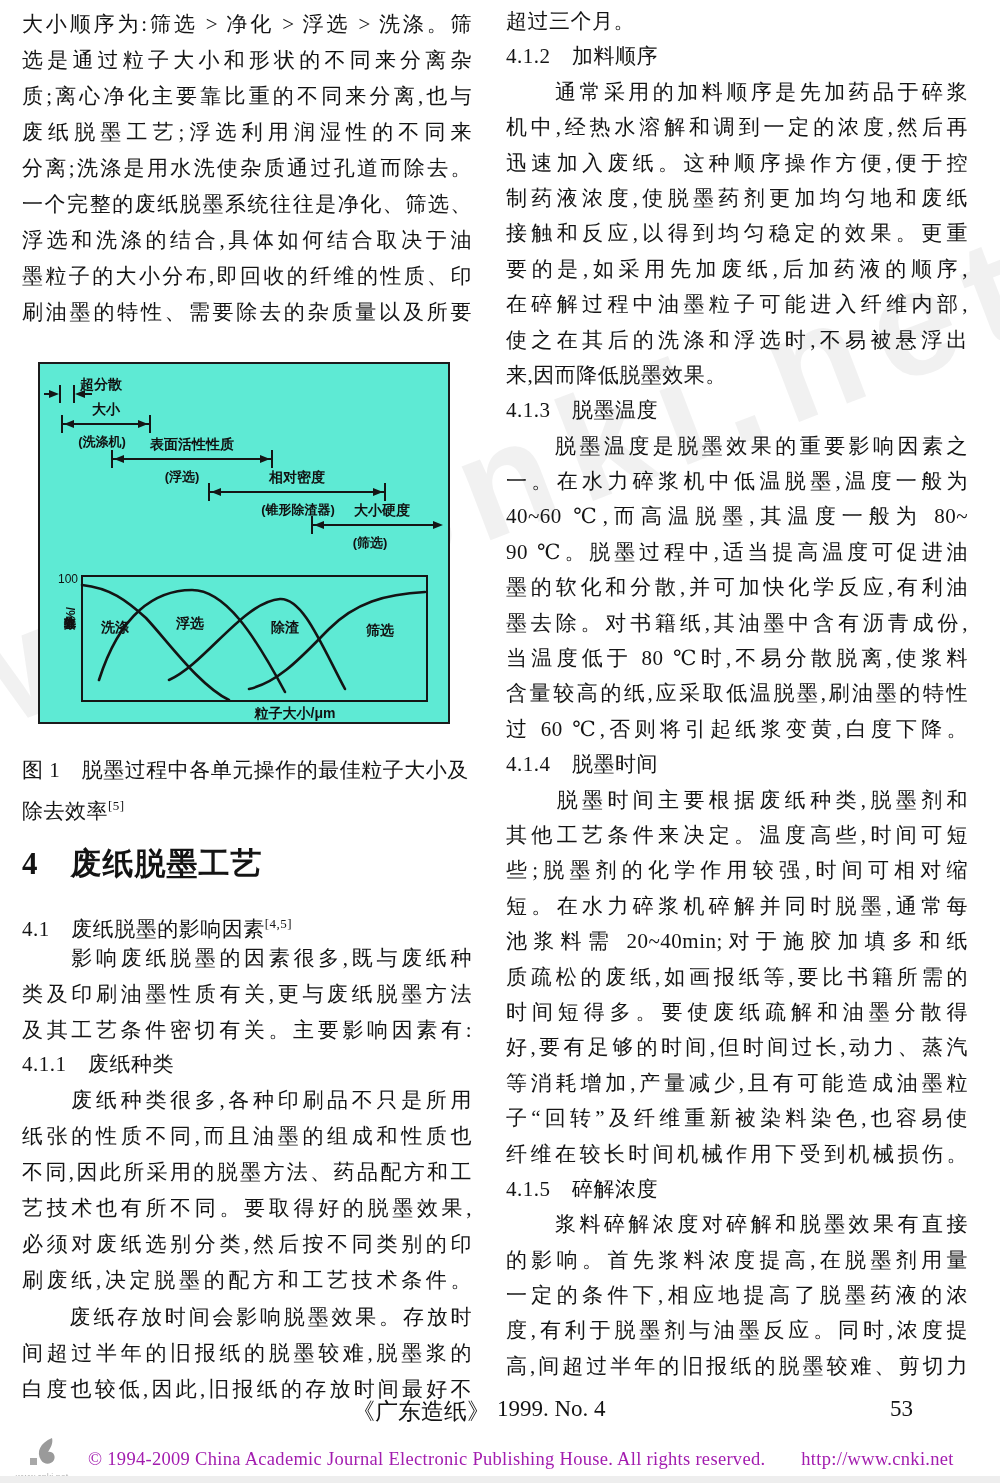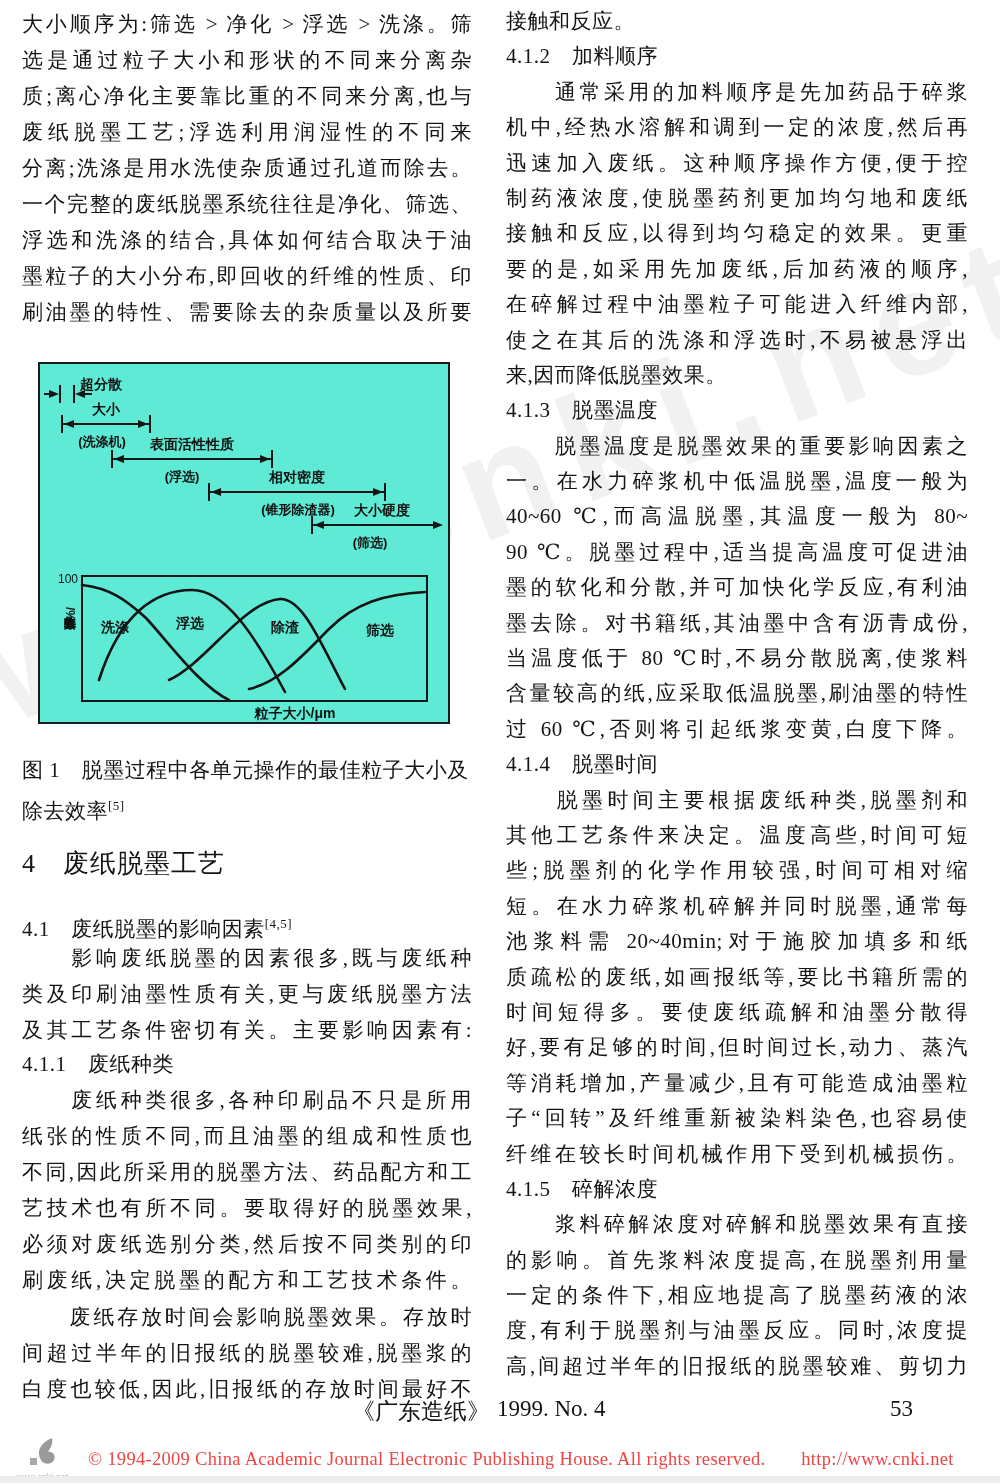--- a/index.html
+++ b/index.html
@@ -12,21 +12,21 @@
   #left-col{left:22px;top:0;width:450px;}
   #right-col{left:506px;top:0;width:462px;}
   .block{position:absolute;left:0;width:100%;}
   .line{
     font-size:21px;line-height:36px;height:36px;
     text-align:justify;text-align-last:justify;
     letter-spacing:0.5px;white-space:normal;
   }
   .rline{line-height:35.4px;height:35.4px;}
   .short{text-align-last:left;}
-  .h1sec{font-size:26px;font-weight:normal;letter-spacing:1px;}
+  .h1sec{font-size:31px;font-weight:bold;letter-spacing:1px;}
   sup{font-size:13px;}
   
   #figure{
     position:absolute;left:38px;top:362px;width:408px;height:358px;
     border:2px solid #1c1c1c;background:#5eead4;
   }
   #figure svg{display:block;}
   .figtxt{font-family:"Liberation Sans","DejaVu Sans",sans-serif;font-weight:bold;fill:#111;}
   
   .caption .line{font-size:21px;}
@@ -35,21 +35,21 @@
     position:absolute;left:-60px;top:610px;width:1400px;
     font-family:"Liberation Sans",sans-serif;font-weight:bold;
     font-size:150px;letter-spacing:18px;color:rgba(120,120,120,0.10);
     transform:rotate(-21deg);transform-origin:0 50%;
     pointer-events:none;white-space:nowrap;
   }
   
   .fitem{position:absolute;font-size:23px;}
   #footer-copy{
     position:absolute;left:88px;top:1449px;width:880px;
-    font-size:18.5px;color:#ef4444;letter-spacing:0.3px;
+    font-size:18.5px;color:#a21caf;letter-spacing:0.3px;
   }
   #cnki-logo{position:absolute;left:6px;top:1436px;width:72px;text-align:center;}
   #cnki-logo .cap{font-size:9px;color:#b5b5b5;font-family:"Liberation Sans",sans-serif;margin-top:-2px;}
   #bottom-strip{position:absolute;left:0;top:1476px;width:1000px;height:7px;background:#eeeeee;}
 </style>
 </head>
 <body>
 
 <div class="wm">www.cnki.net</div>
 
@@ -165,21 +165,21 @@
       <text x="75" y="268" font-size="14" text-anchor="middle">洗涤</text>
       <text x="150" y="264" font-size="14" text-anchor="middle">浮选</text>
       <text x="245" y="268" font-size="14" text-anchor="middle">除渣</text>
       <text x="340" y="271" font-size="14" text-anchor="middle">筛选</text>
     </g>
   </svg>
 </div>
 
 <div id="right-col" class="col">
   <div class="block" style="top:4px">
-    <div class="line rline short">接触和反应。</div>
+    <div class="line rline short">超过三个月。</div>
     <div class="line rline short">4.1.2　加料顺序</div>
     <div class="line rline">　　通常采用的加料顺序是先加药品于碎浆</div>
     <div class="line rline">机中,经热水溶解和调到一定的浓度,然后再</div>
     <div class="line rline">迅速加入废纸。这种顺序操作方便,便于控</div>
     <div class="line rline">制药液浓度,使脱墨药剂更加均匀地和废纸</div>
     <div class="line rline">接触和反应,以得到均匀稳定的效果。更重</div>
     <div class="line rline">要的是,如采用先加废纸,后加药液的顺序,</div>
     <div class="line rline">在碎解过程中油墨粒子可能进入纤维内部,</div>
     <div class="line rline">使之在其后的洗涤和浮选时,不易被悬浮出</div>
     <div class="line rline short">来,因而降低脱墨效果。</div>

